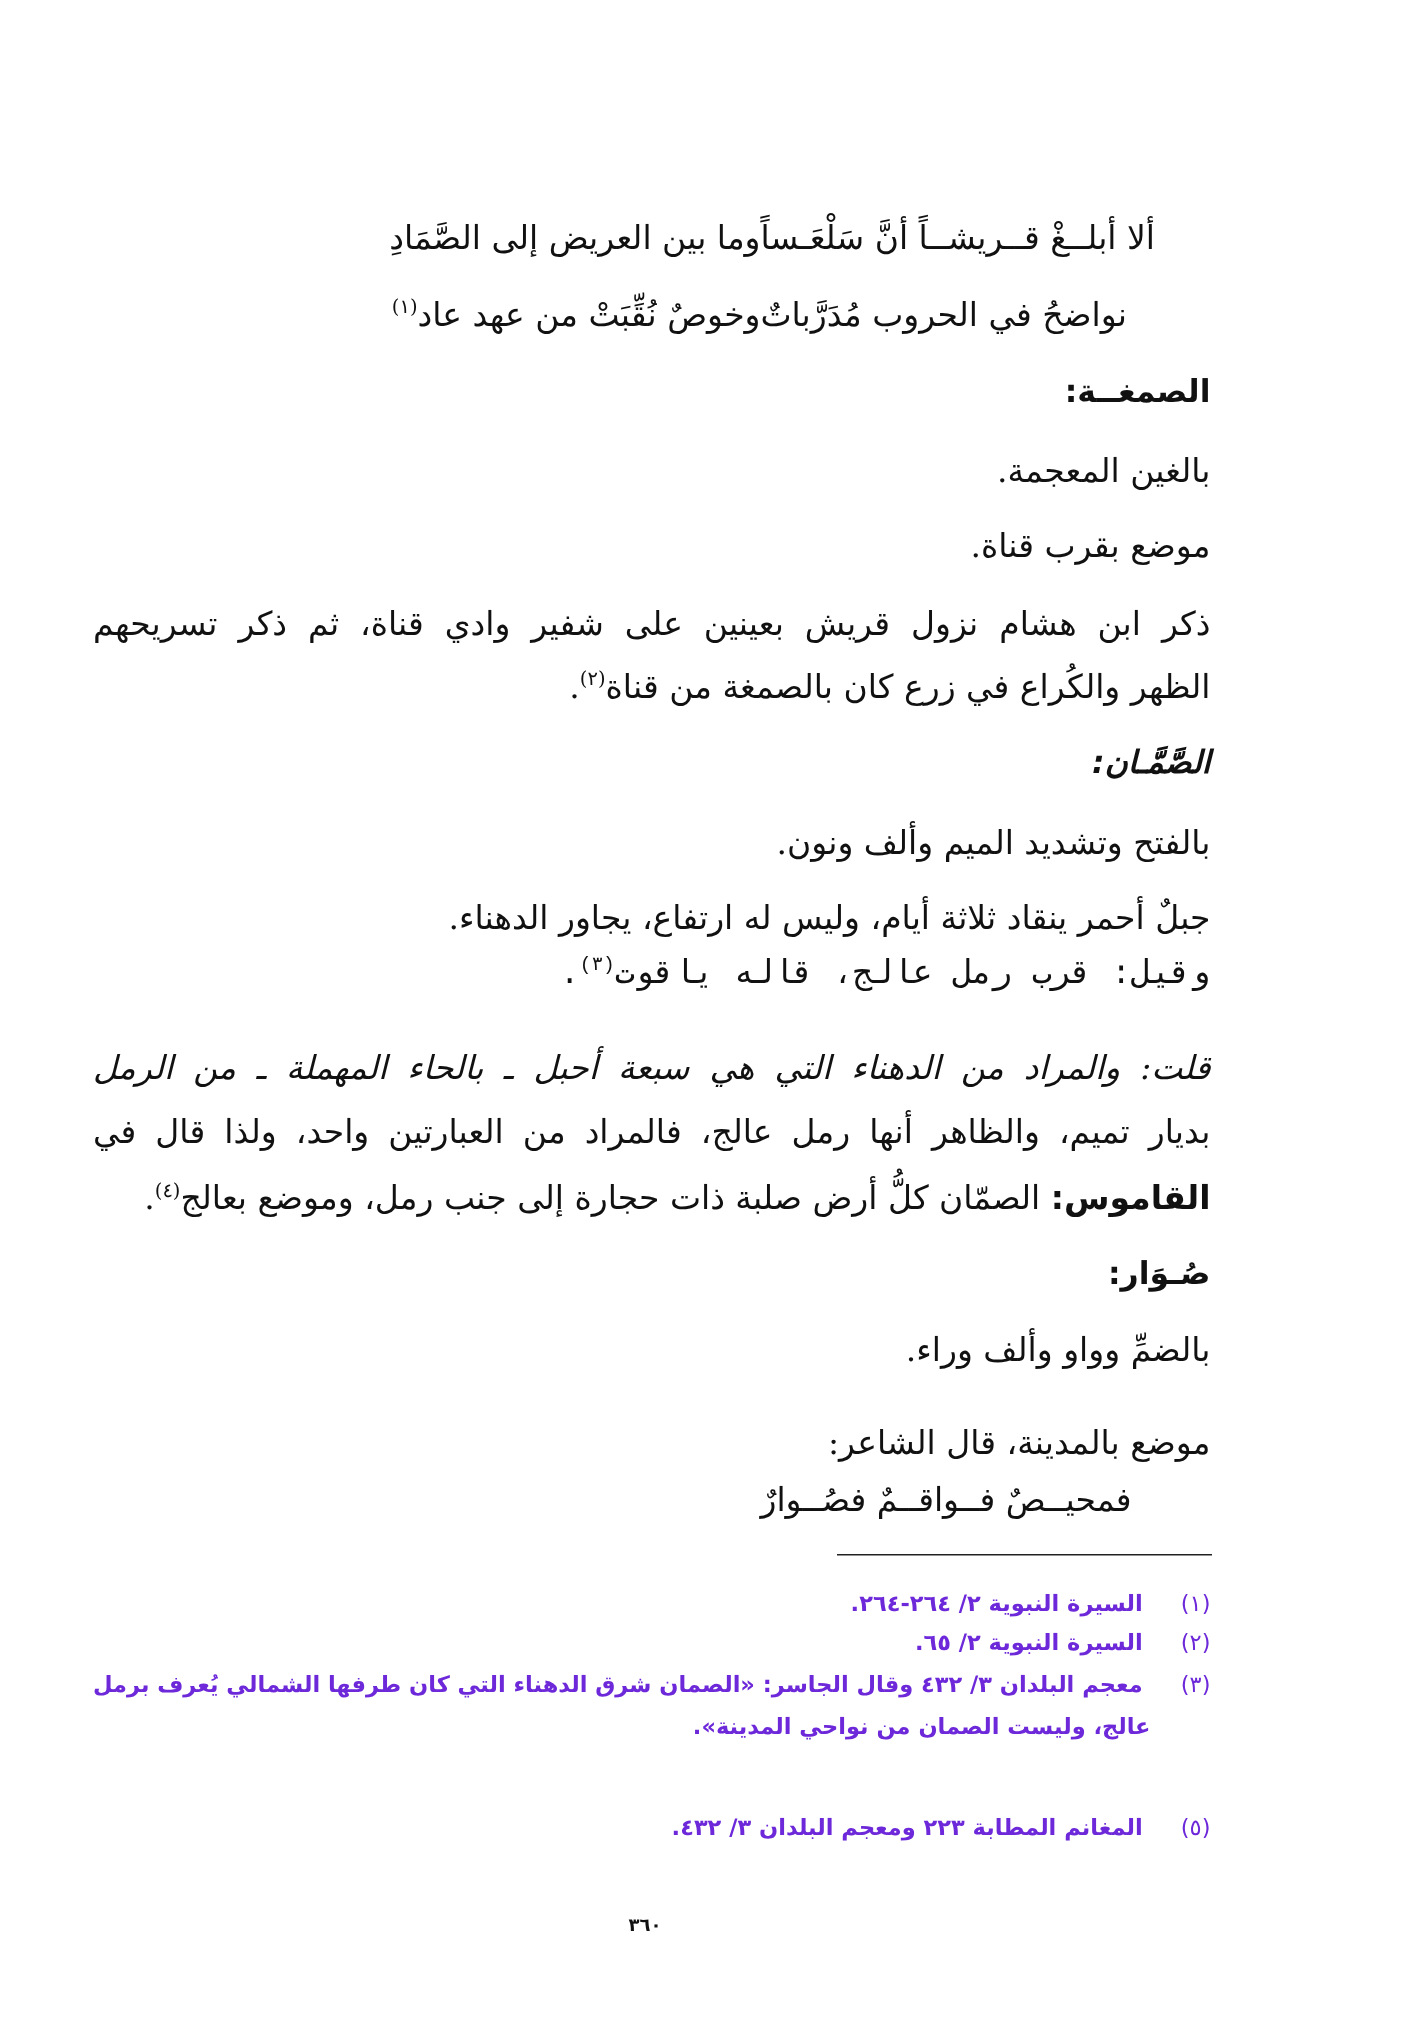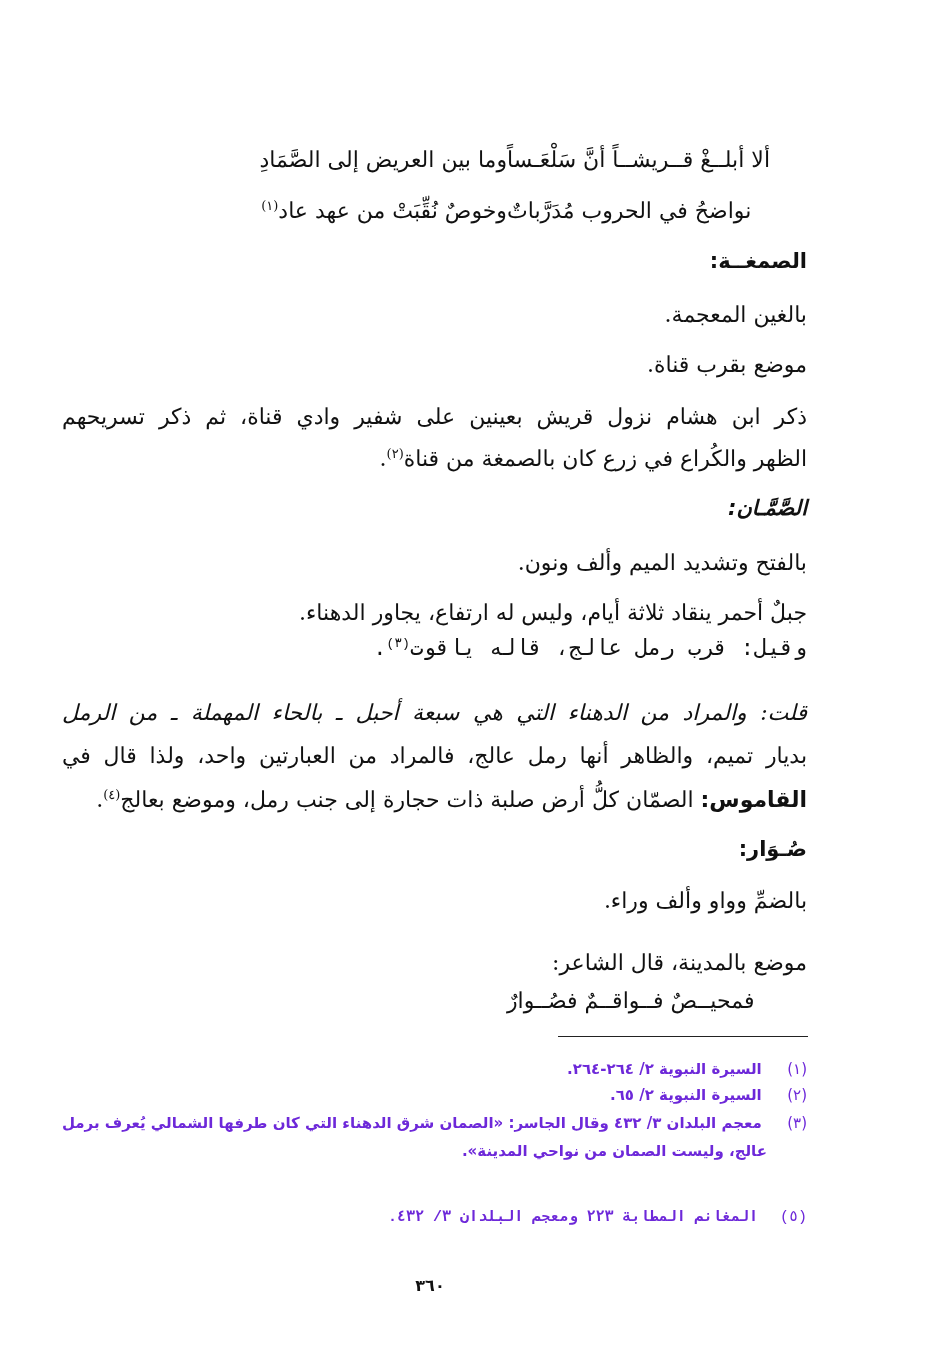--- a/index.html
+++ b/index.html
@@ -27,21 +27,21 @@
   .fn {
     position: absolute; right: 136px; white-space: nowrap; direction: rtl;
     font-family: "DejaVu Sans", "Liberation Sans", sans-serif;
     font-size: 15px; line-height: 22px; font-weight: bold; color: #6d28d9;
   }
   .fn .num { display: inline-block; width: 40px; text-align: right; font-weight: normal; }
   .fn-cont { right: 176px; }
   .fn-wide { left: 62px; text-align: justify; text-align-last: justify; }
   .pagenum {
     position: absolute; left: 390px; width: 80px; top: 1276px; text-align: center;
-    font-family: "DejaVu Sans", "Liberation Sans", sans-serif; font-size: 16px; font-weight: bold; direction: rtl;
+    font-family: "DejaVu Sans", "Liberation Sans", sans-serif; font-size: 12px; font-weight: bold; direction: rtl;
   }
 </style>
 </head>
 <body>
 
 <div class="page">
 
   <div class="line verse" style="top:145px;">
     <span class="hemi-right">ألا أبلــغْ قــريشــاً أنَّ سَلْعَـساً</span>
     <span class="hemi-left">وما بين العريض إلى الصَّمَادِ</span>
@@ -81,19 +81,19 @@
   </div>
   <div class="fn" style="top:1084px;">
     <span class="num">(٢)</span>
     <span>السيرة النبوية ٢/ ٦٥.</span>
   </div>
   <div class="fn fn-wide" style="top:1112px;">
     <span class="num">(٣)</span>
     <span>معجم البلدان ٣/ ٤٣٢ وقال الجاسر: «الصمان شرق الدهناء التي كان طرفها الشمالي يُعرف برمل</span>
   </div>
   <div class="fn fn-cont" style="top:1140px;">عالج، وليست الصمان من نواحي المدينة».</div>
-  <div class="fn" style="top:1207px;font-family:Liberation Mono, monospace;">
+  <div class="fn" style="top:1207px;">
     <span class="num">(٥)</span>
     <span>المغانم المطابة ٢٢٣ ومعجم البلدان ٣/ ٤٣٢.</span>
   </div>
 
   <div class="pagenum">٣٦٠</div>
 </div>
 
 </body></html>

